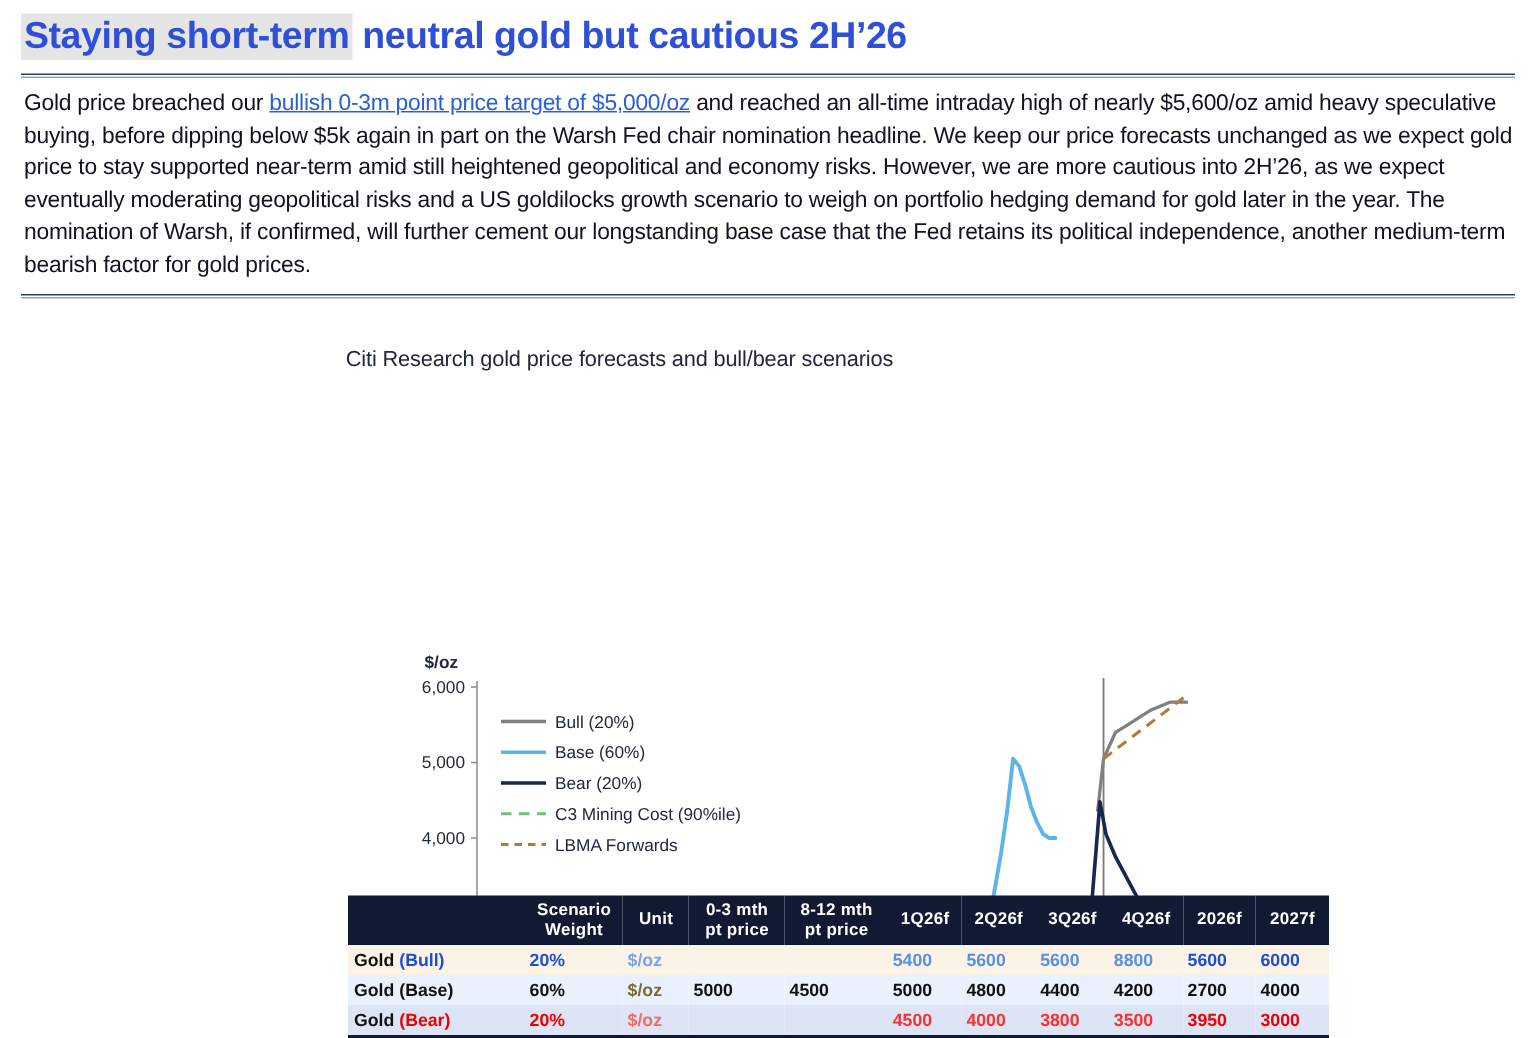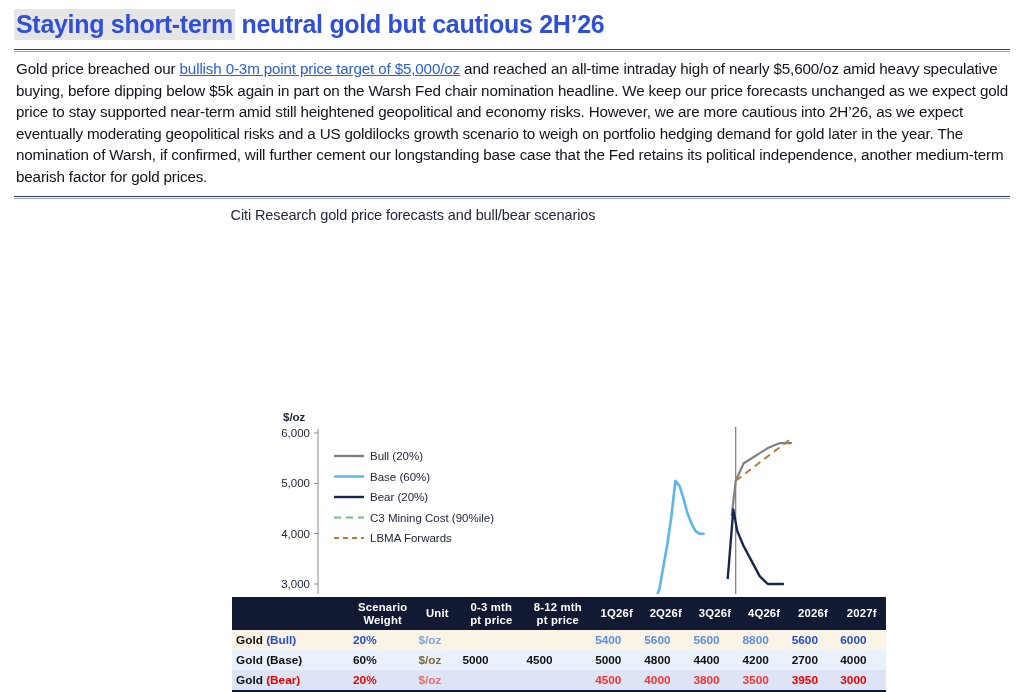--- a/index.html
+++ b/index.html
@@ -56,20 +56,21 @@
 
   .rule-double.bottom {
     margin-top: 9px;
   }
 
   
   .chart-block {
     position: relative;
     width: 826px;
     height: 395px;
+    margin-top: 25px;
   }
   .chart-title {
     text-align: center;
     font-size: 14.5px;
     color: #22283c;
     padding-top: 8px;
     letter-spacing: -0.1px;
   }
   .chart-unit {
     position: absolute;

